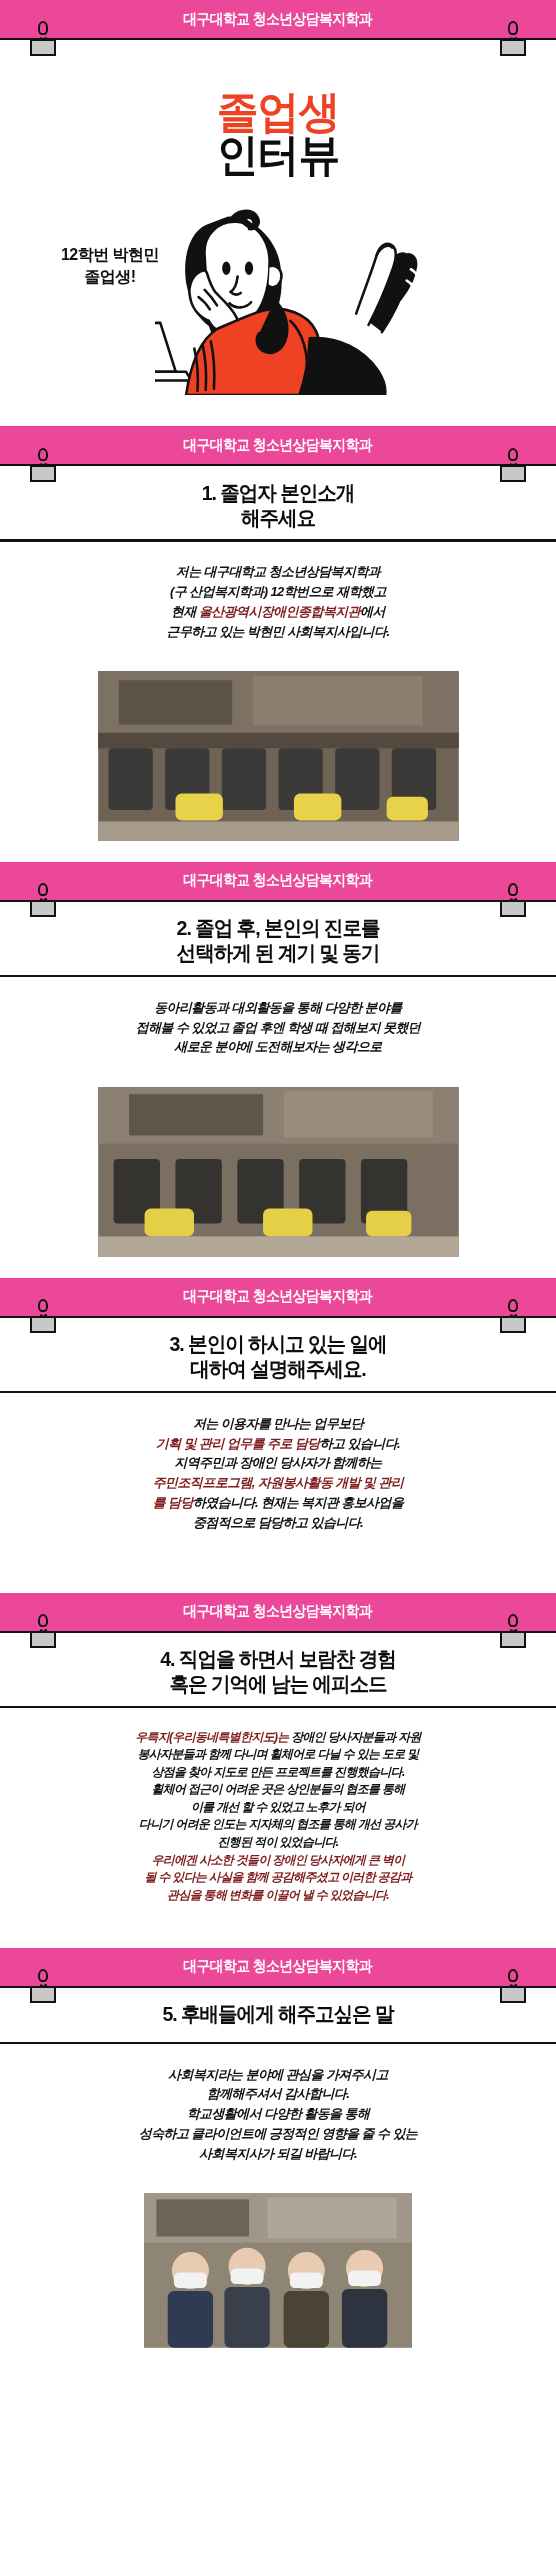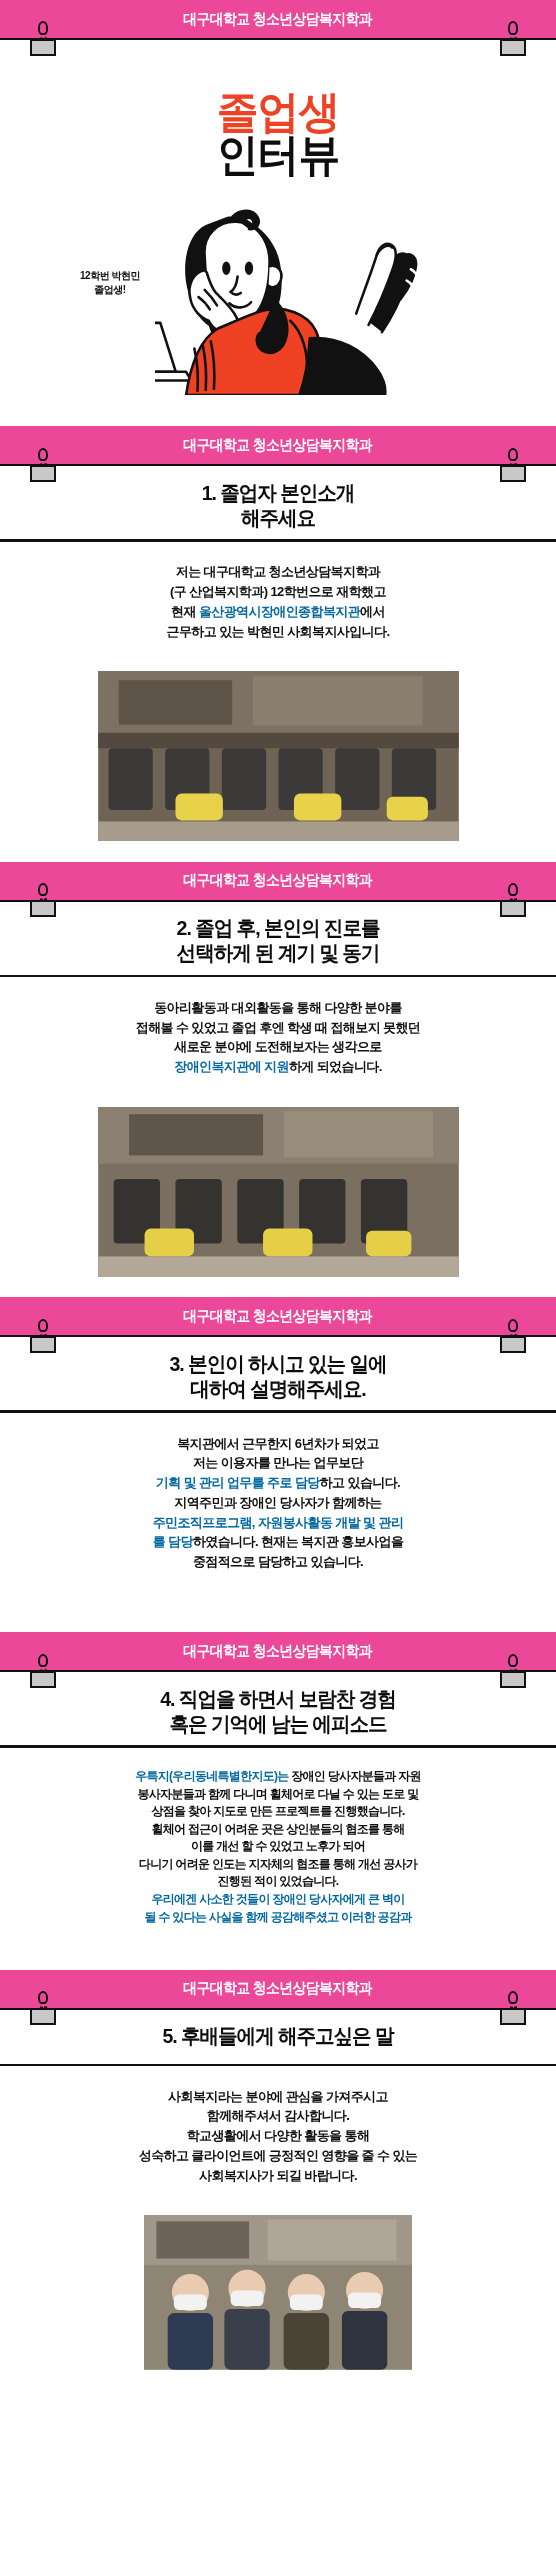--- a/index.html
+++ b/index.html
@@ -93,26 +93,25 @@
     width:556px;
     height:216px;
     margin-top:5.2px;
   }
   .illus-caption {
     position:absolute;
     left:56px;
     top:61px;
     width:108px;
     text-align:center;
-    font-size:10px;
+    font-size:16px;
     font-weight:bold;
     line-height:1.38;
     color:#111;
     letter-spacing:-0.5px;
-    margin-top:25px;
   }
   .illus-svg { position:absolute; left:155px; top:10.3px; }
 
   
   .q-heading {
     text-align:center;
     padding:13.4px 15.5px 9.3px;
     font-size:20.6px;
     font-weight:bold;
     line-height:1.22;
@@ -130,23 +129,24 @@
 
   
   .answer {
     text-align:center;
     padding:20.6px 24px 16.5px;
     font-size:13px;
     font-weight:bold;
     line-height:1.52;
     letter-spacing:-0.6px;
     color:#111;
+    font-style:italic;
   }
   .answer.small { font-size:12px; line-height:1.46; letter-spacing:-0.7px; }
-  .hl { color:#0369a1; }
+  .hl { color:#7f1d1d; }
   .answer .ln { display:block; }
 
   
   .photo {
     margin:0 auto;
     display:block;
     border:0;
   }
   .photo-pad-top { height:13.4px; }
   .photo-pad-bot { height:20.6px; }
@@ -296,21 +296,20 @@
 </div>
 <div class="q-heading">
   <span>2. 졸업 후, 본인의 진로를</span><br>
   <span>선택하게 된 계기 및 동기</span>
 </div>
 <div class="rule"></div>
 <div class="answer">
     <span class="ln"><span>동아리활동과 대외활동을 통해 다양한 분야를</span></span>
     <span class="ln"><span>접해볼 수 있었고 졸업 후엔 학생 때 접해보지 못했던</span></span>
     <span class="ln"><span>새로운 분야에 도전해보자는 생각으로</span></span>
-    <span class="ln"><span class="hl">장애인복지관에 지원</span><span>하게 되었습니다.</span></span>
   </div>
 <div class="photo-pad-top"></div>
 <svg class="photo" width="361" height="170" viewBox="0 0 700 330">
   <rect width="700" height="330" fill="#7a6f60"></rect>
   <rect x="0" y="0" width="700" height="110" fill="#8b8071"></rect>
   <rect x="60" y="14" width="260" height="80" fill="#5f564b"></rect>
   <rect x="360" y="8" width="290" height="90" fill="#988c7b"></rect>
   <g fill="#35332f">
     <rect x="30" y="140" width="90" height="125" rx="8"></rect>
     <rect x="150" y="140" width="90" height="125" rx="8"></rect>
@@ -341,21 +340,20 @@
       <span class="arm-r"></span>
       <span class="body"></span>
   </span>
 </div>
 <div class="q-heading">
   <span>3. 본인이 하시고 있는 일에</span><br>
   <span>대하여 설명해주세요.</span>
 </div>
 <div class="rule"></div>
 <div class="answer">
-    <span class="ln"><span>복지관에서 근무한지 6년차가 되었고</span></span>
     <span class="ln"><span>저는 이용자를 만나는 업무보단</span></span>
     <span class="ln"><span class="hl">기획 및 관리 업무를 주로 담당</span><span>하고 있습니다.</span></span>
     <span class="ln"><span>지역주민과 장애인 당사자가 함께하는</span></span>
     <span class="ln"><span class="hl">주민조직프로그램, 자원봉사활동 개발 및 관리</span></span>
     <span class="ln"><span class="hl">를 담당</span><span>하였습니다. 현재는 복지관 홍보사업을</span></span>
     <span class="ln"><span>중점적으로 담당하고 있습니다.</span></span>
   </div>
 <div class="spacer-lg"></div>
 
 <div class="banner">
@@ -381,20 +379,21 @@
 <div class="answer small">
     <span class="ln"><span class="hl">우특지(우리동네특별한지도)는</span><span> 장애인 당사자분들과 자원</span></span>
     <span class="ln"><span>봉사자분들과 함께 다니며 휠체어로 다닐 수 있는 도로 및</span></span>
     <span class="ln"><span>상점을 찾아 지도로 만든 프로젝트를 진행했습니다.</span></span>
     <span class="ln"><span>휠체어 접근이 어려운 곳은 상인분들의 협조를 통해</span></span>
     <span class="ln"><span>이를 개선 할 수 있었고 노후가 되어</span></span>
     <span class="ln"><span>다니기 어려운 인도는 지자체의 협조를 통해 개선 공사가</span></span>
     <span class="ln"><span>진행된 적이 있었습니다.</span></span>
     <span class="ln"><span class="hl">우리에겐 사소한 것들이 장애인 당사자에게 큰 벽이</span></span>
     <span class="ln"><span class="hl">될 수 있다는 사실을 함께 공감해주셨고 이러한 공감과</span></span>
+    <span class="ln"><span class="hl">관심을 통해 변화를 이끌어 낼 수 있었습니다.</span></span>
   </div>
 <div class="spacer-md"></div>
 
 <div class="banner">
   <span class="banner-title">대구대학교 청소년상담복지학과</span>
   <span class="clip left">
     <span class="loop"></span>
       <span class="arm-l"></span>
       <span class="arm-r"></span>
       <span class="body"></span>

